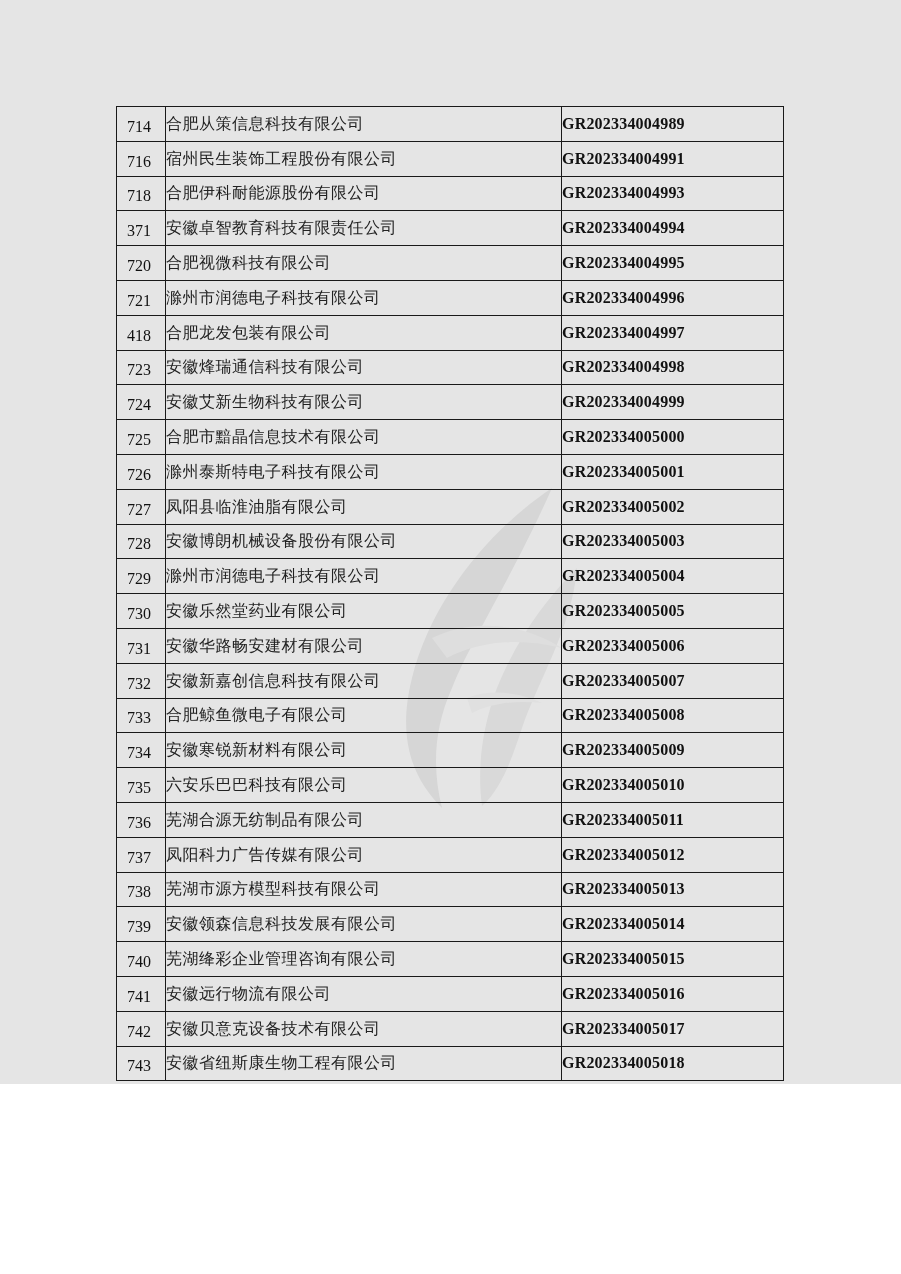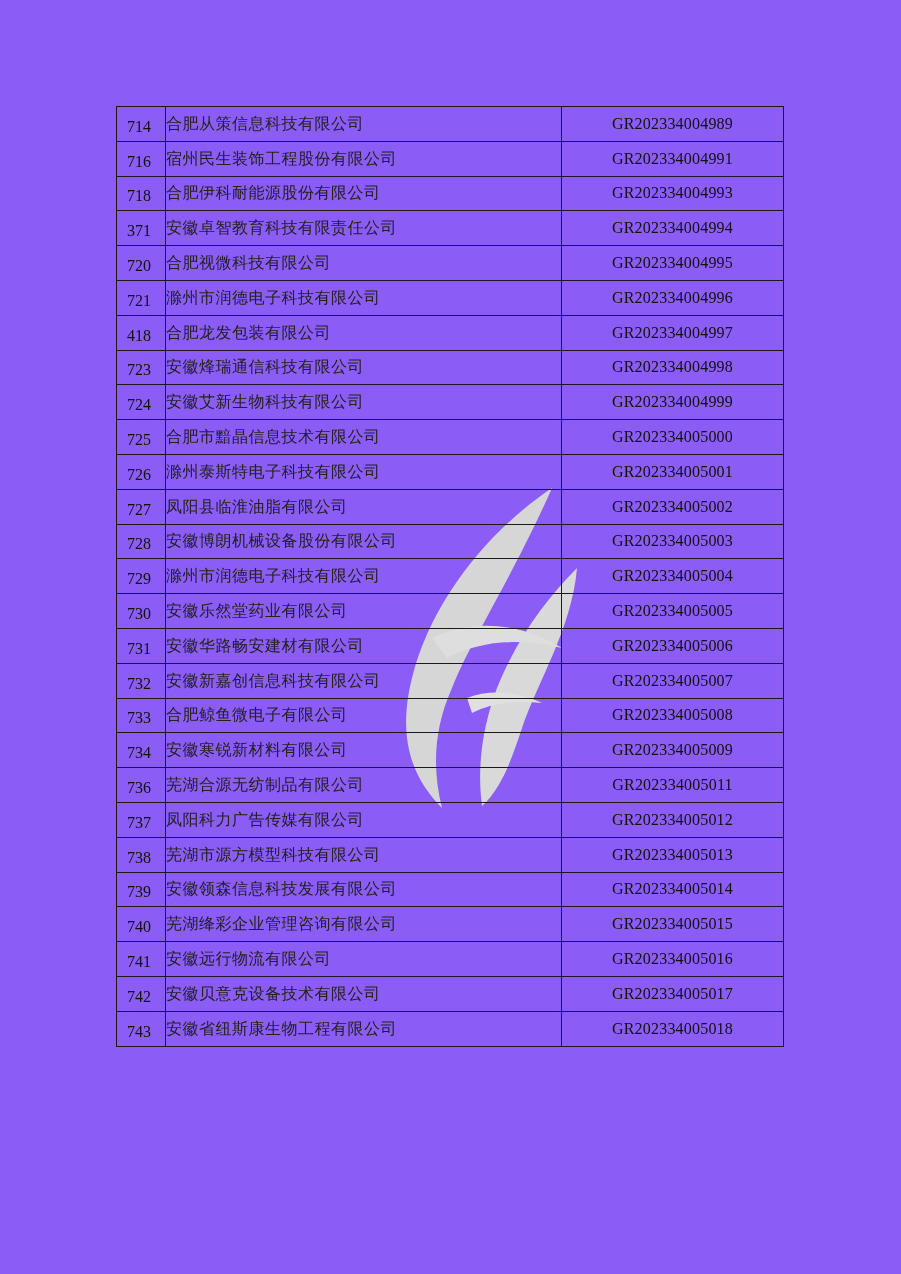--- a/index.html
+++ b/index.html
@@ -11,22 +11,22 @@
       width: 901px;
       height: 1274px;
       position: relative;
       overflow: hidden;
       font-family: "DejaVu Serif", "Liberation Serif", serif;
       color: #111111;
     }
     .page {
       position: absolute;
       left: 0; top: 0;
-      width: 901px; height: 1274px;
-      background: #8b5cf6;
+      width: 901px; height: 1084px;
+      background: #e5e5e5;
     }
     .watermark {
       position: absolute;
       left: 372px;
       top: 488px;
       width: 220px;
       height: 320px;
       pointer-events: none;
       z-index: 1;
     }
@@ -61,24 +61,25 @@
     td.col-name {
       width: 395px;
       text-align: left;
       font-family: Liberation Serif, serif;
       font-size: 16.5px;
       letter-spacing: 0.5px;
       color: #222222;
     }
     td.col-code {
       width: 221px;
-      text-align: center;
+      text-align: left;
       font-family: "Liberation Serif", "DejaVu Serif", serif;
       font-size: 17px;
       letter-spacing: 0.2px;
+      font-weight: bold;
     }
   </style>
 </head>
 <body>
 
 <div class="page">
 
   <svg class="watermark" viewBox="0 0 220 320" xmlns="http://www.w3.org/2000/svg">
 
     <path d="M180 0 C120 40 60 110 40 190 C25 250 40 290 70 320 C60 280 62 240 80 200 C100 150 140 90 180 0 Z" fill="#d6d6d6"></path>
@@ -180,20 +181,25 @@
     <td class="col-no">733</td>
     <td class="col-name">合肥鲸鱼微电子有限公司</td>
     <td class="col-code">GR202334005008</td>
   </tr>
         <tr>
     <td class="col-no">734</td>
     <td class="col-name">安徽寒锐新材料有限公司</td>
     <td class="col-code">GR202334005009</td>
   </tr>
         <tr>
+    <td class="col-no">735</td>
+    <td class="col-name">六安乐巴巴科技有限公司</td>
+    <td class="col-code">GR202334005010</td>
+  </tr>
+        <tr>
     <td class="col-no">736</td>
     <td class="col-name">芜湖合源无纺制品有限公司</td>
     <td class="col-code">GR202334005011</td>
   </tr>
         <tr>
     <td class="col-no">737</td>
     <td class="col-name">凤阳科力广告传媒有限公司</td>
     <td class="col-code">GR202334005012</td>
   </tr>
         <tr>

